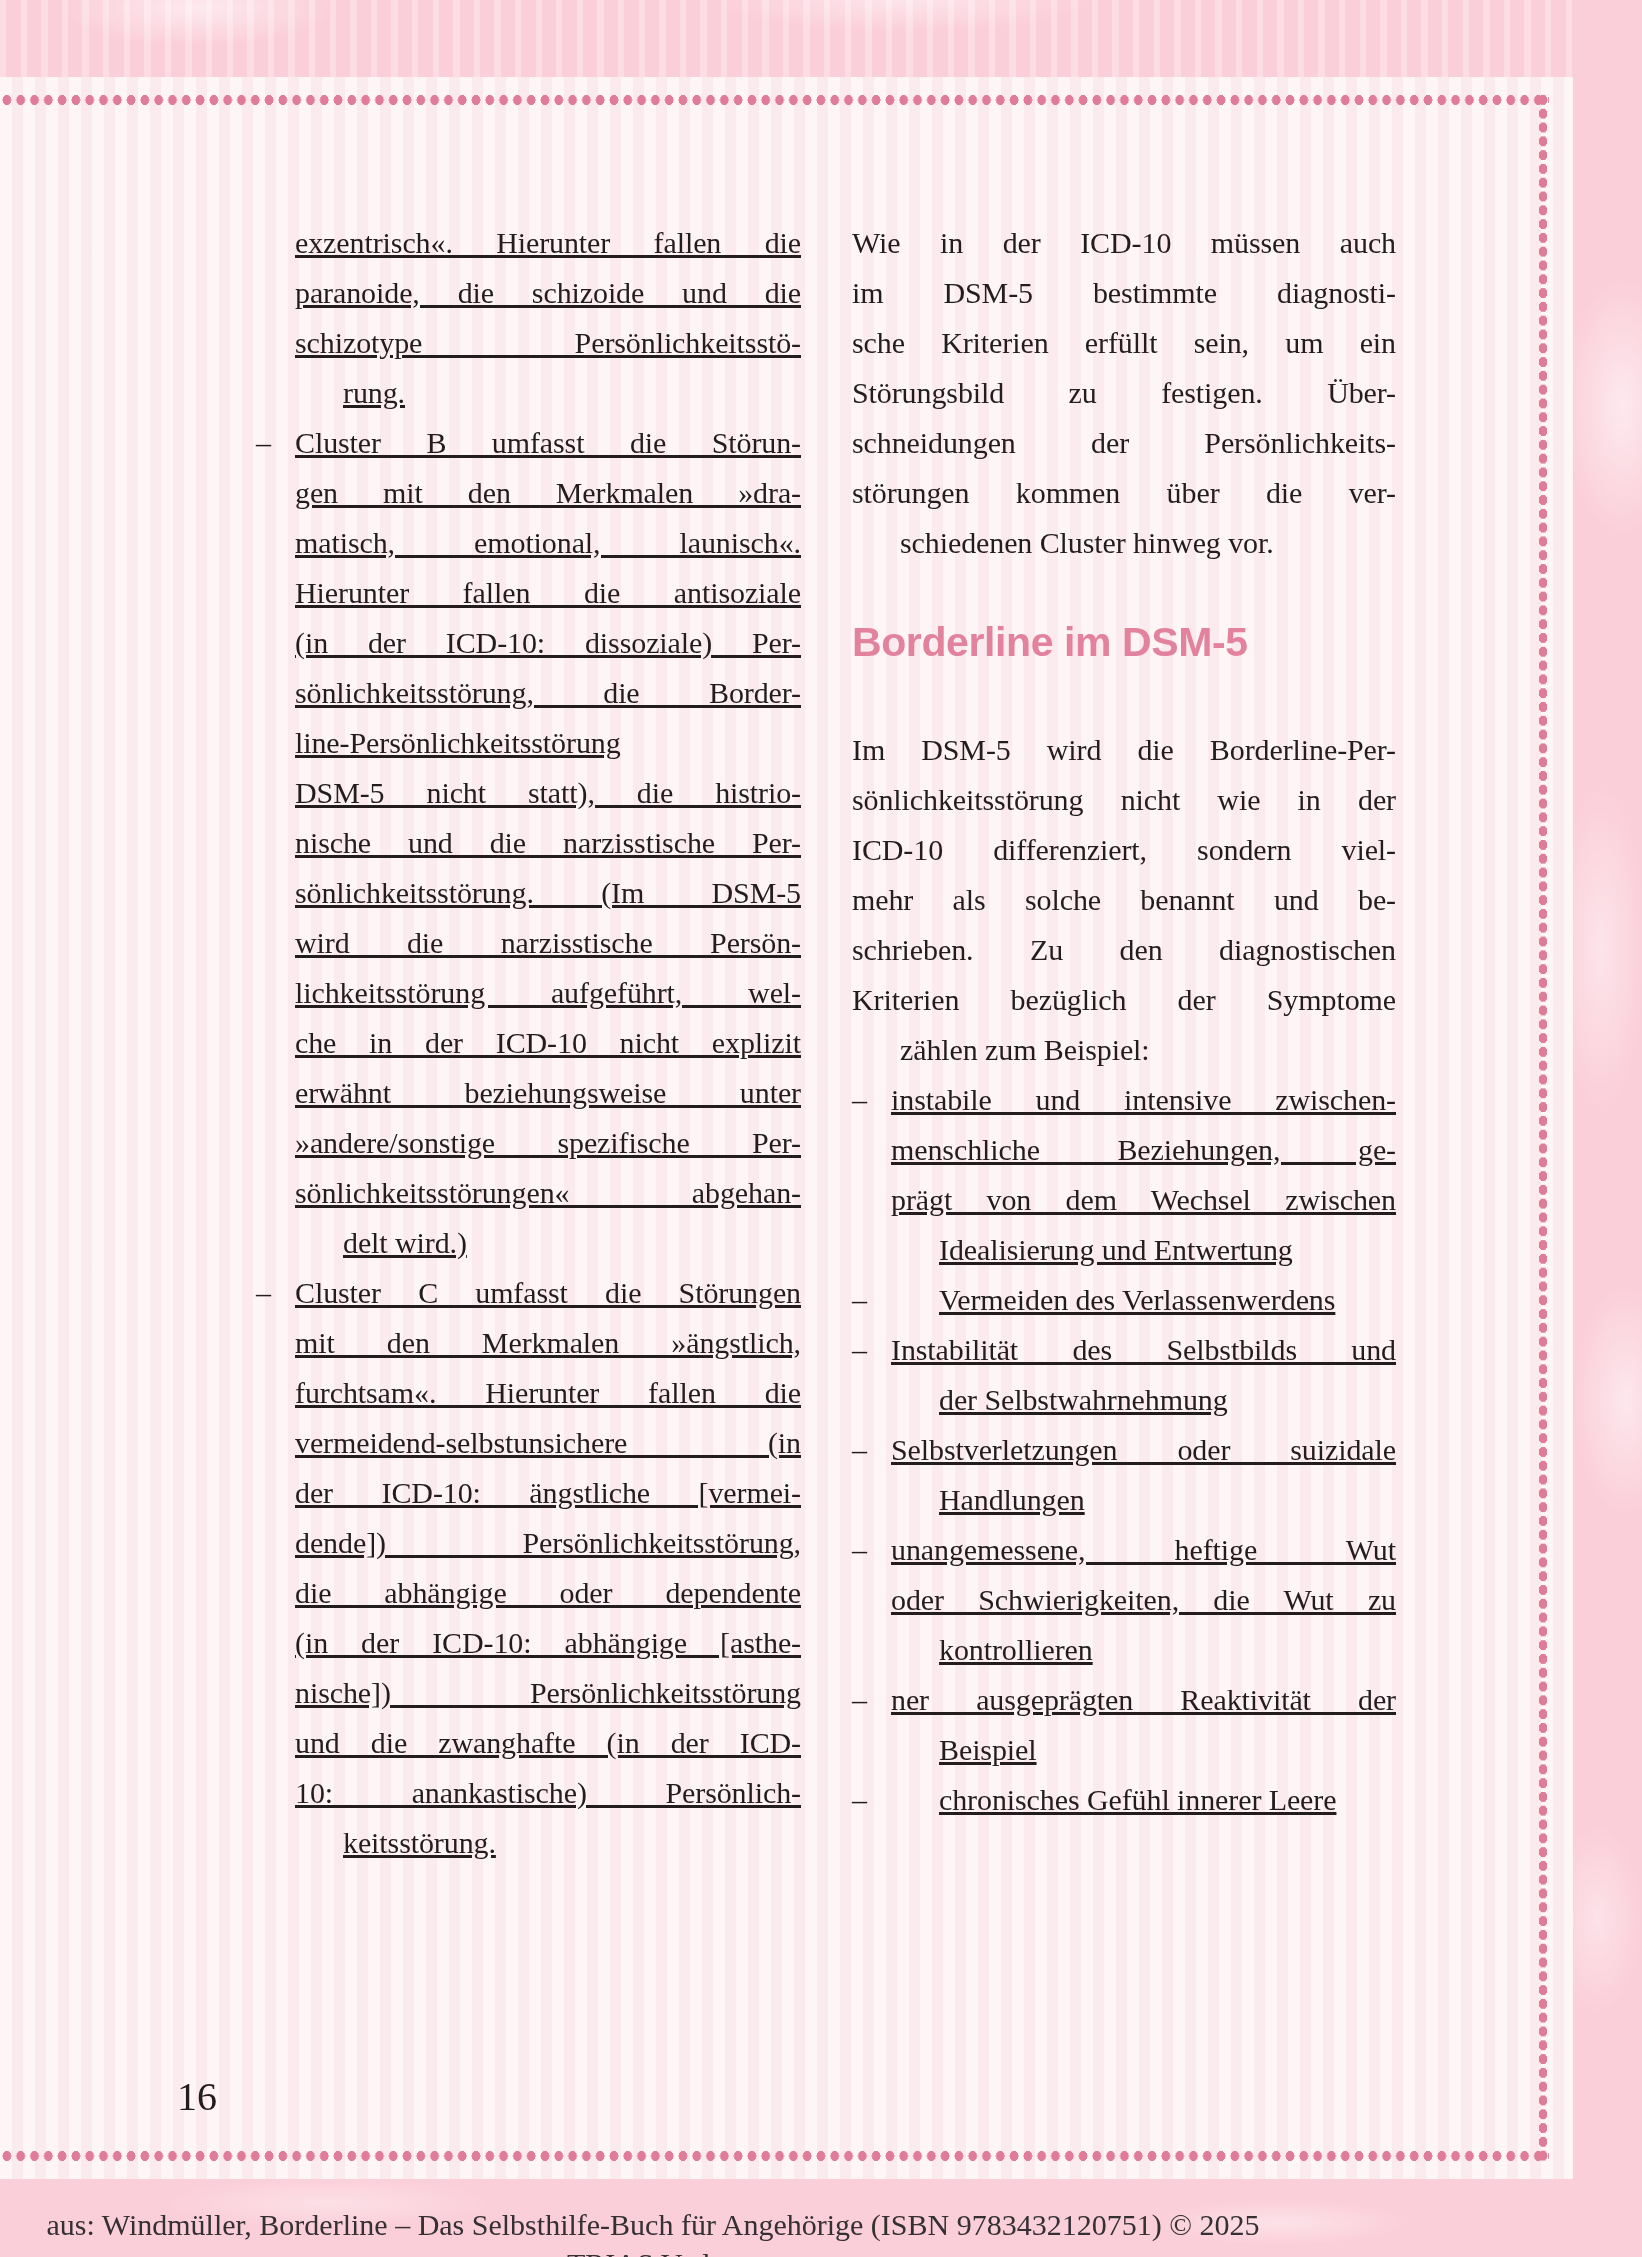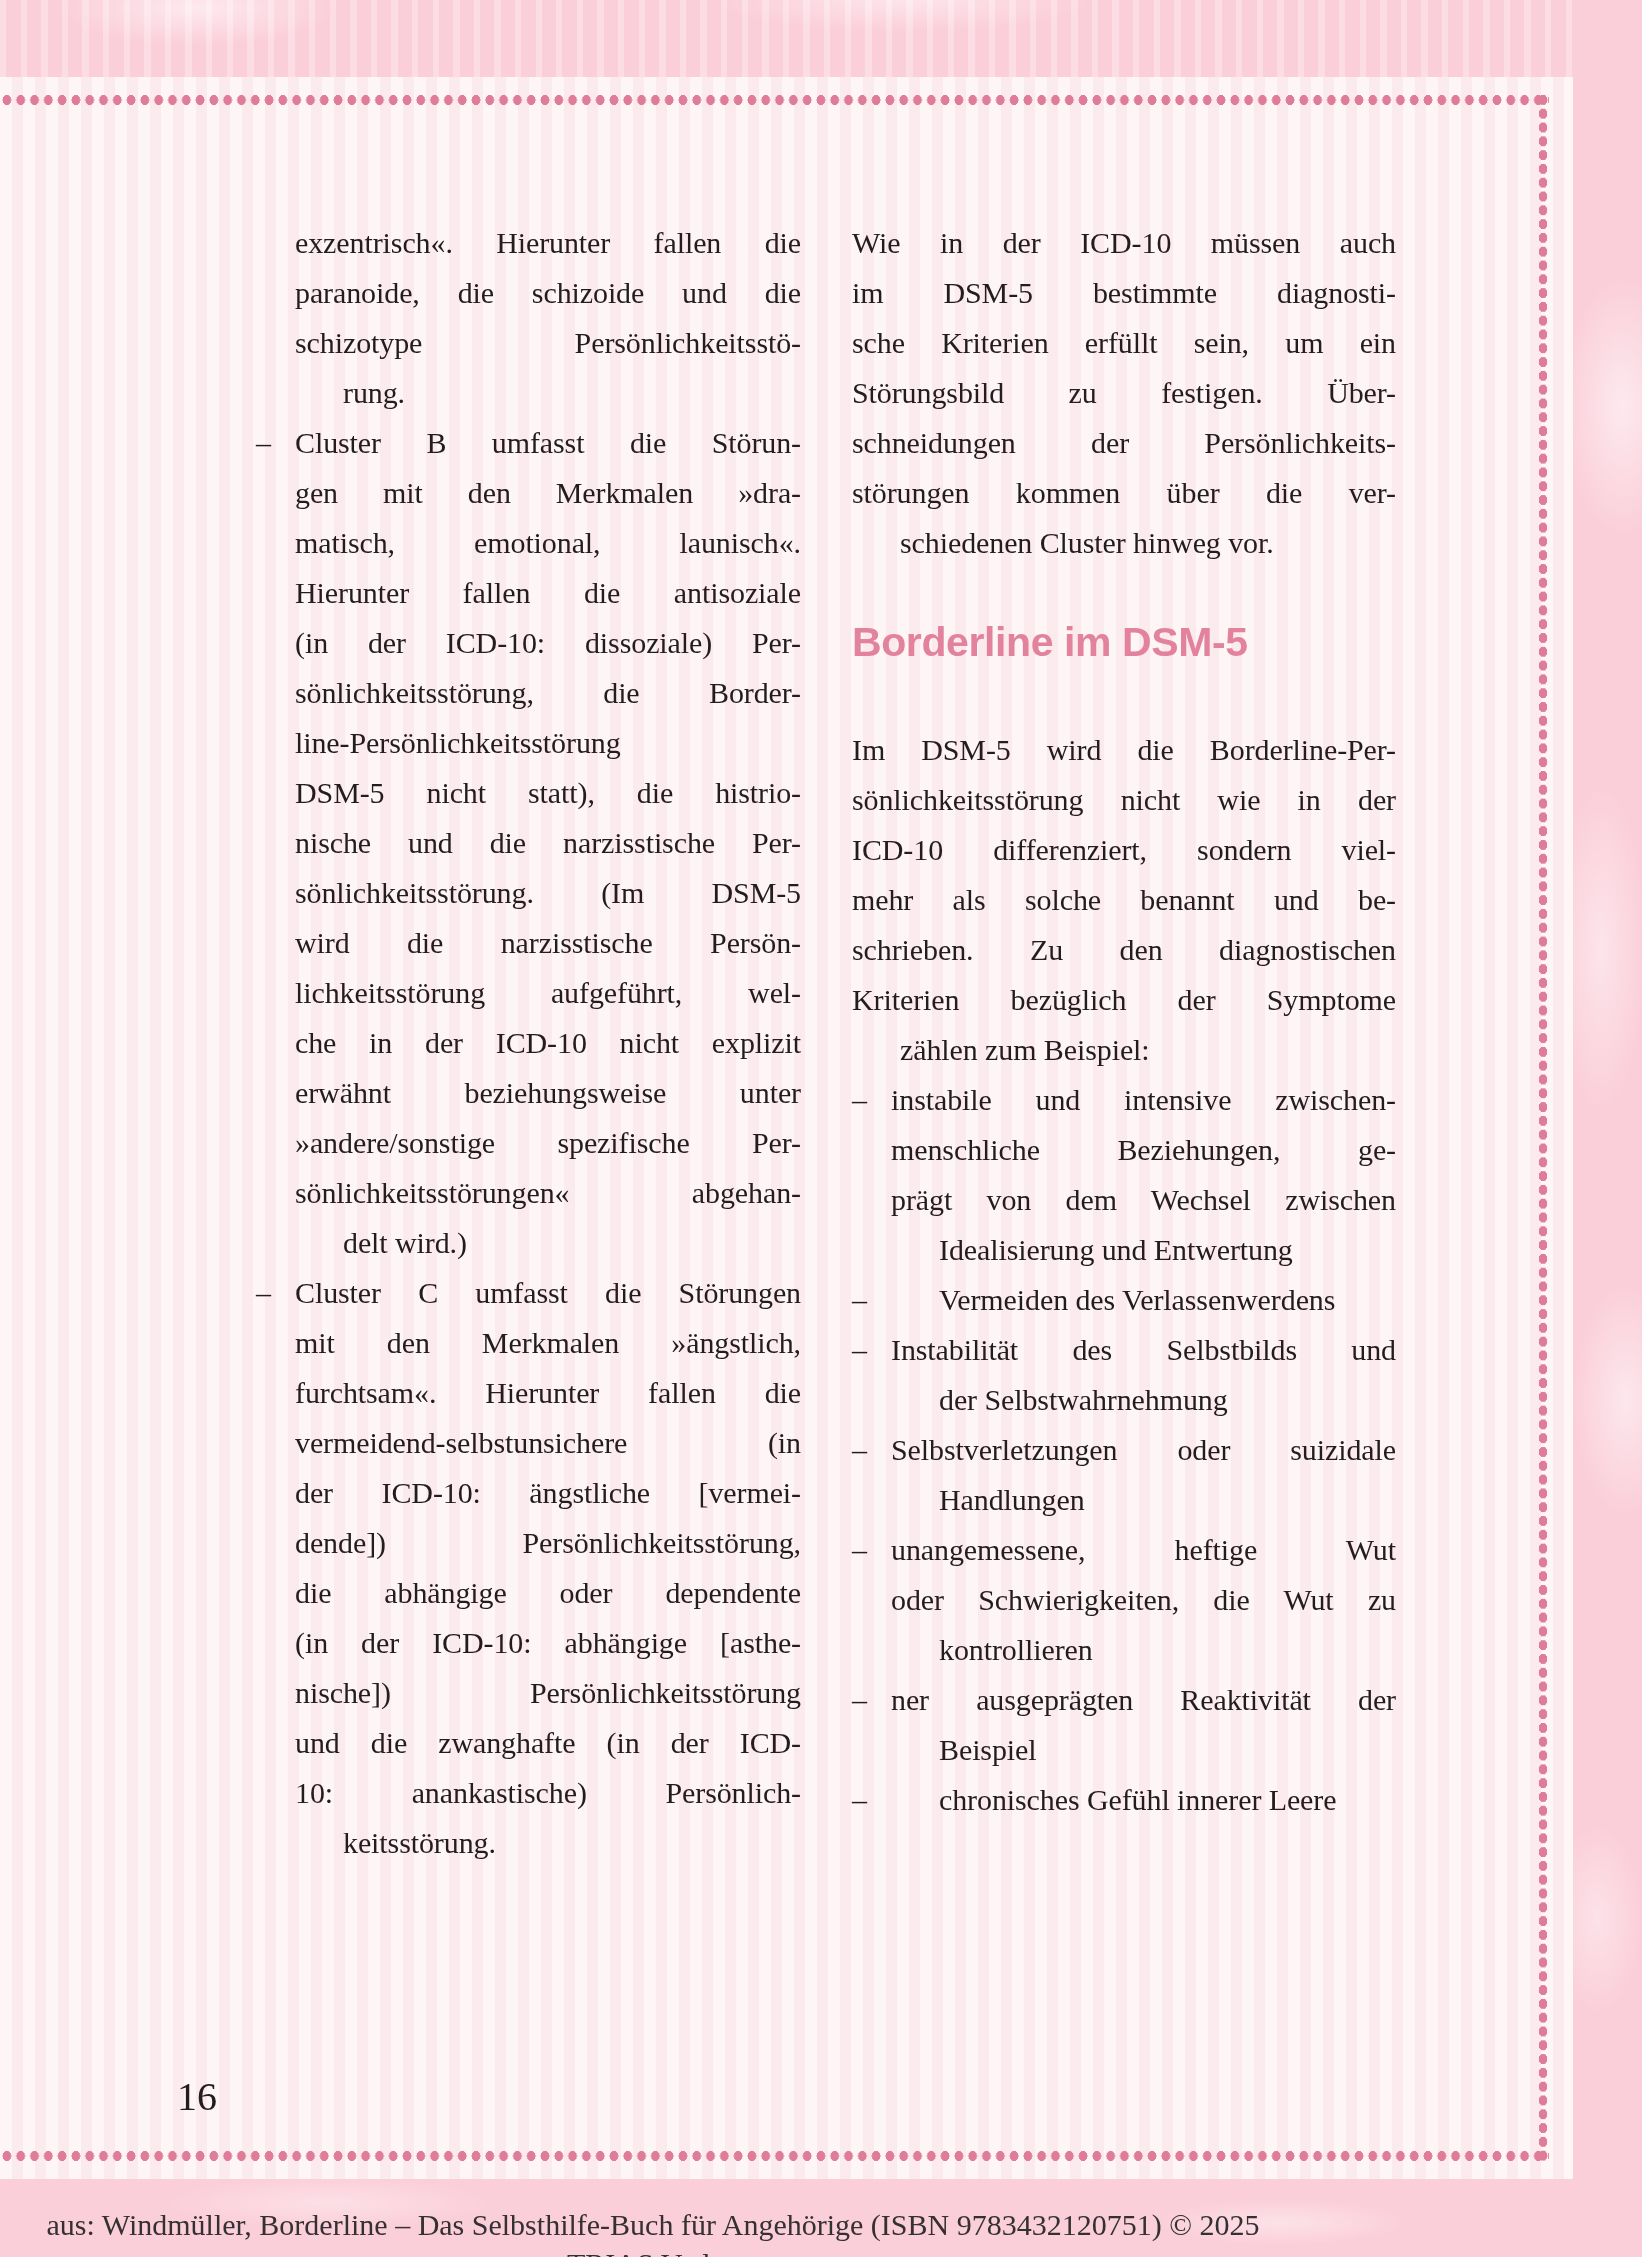--- a/index.html
+++ b/index.html
@@ -78,20 +78,21 @@
 
   .tline {
     text-align: justify;
     text-align-last: justify;
   }
   .tline.tlast { text-align-last: left; margin-left: 48px; }
 
   .bitem {
     position: relative;
     padding-left: 39px;
+    text-decoration: underline;
   }
   .bitem .marker {
     position: absolute;
     left: 0;
     top: 0;
     line-height: 50px;
   }
 
   .heading {
     margin: 47px 0 56px 0;

